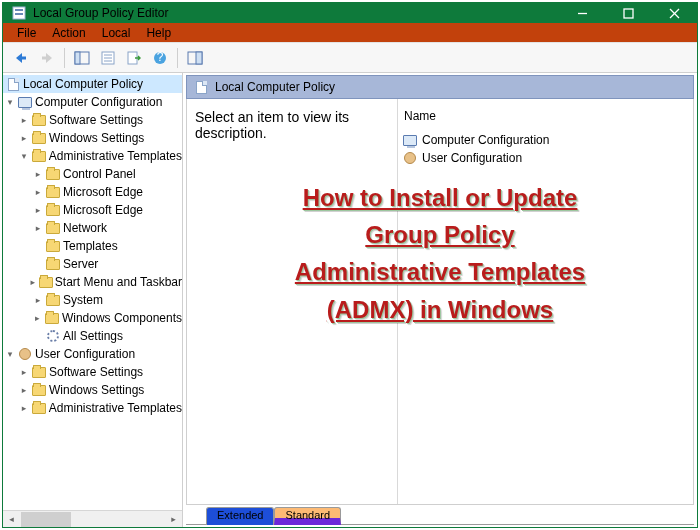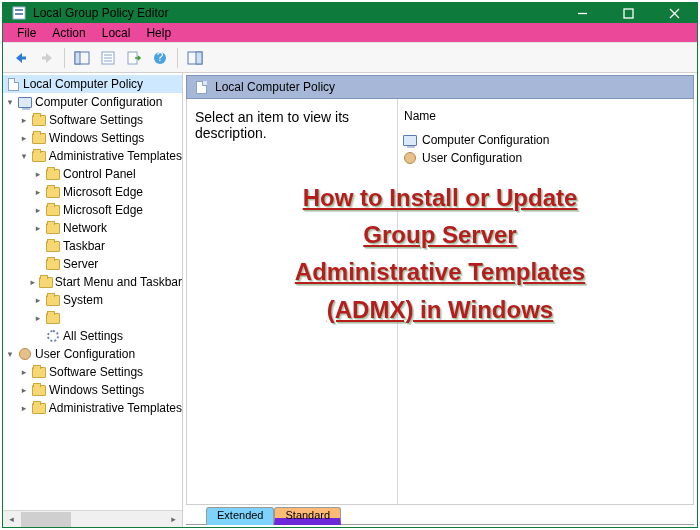--- a/index.html
+++ b/index.html
@@ -6,21 +6,21 @@
   body{background:#fff}
   .window{width:696px;height:526px;margin:2px;border:1px solid #0e7a3b;display:flex;flex-direction:column;background:#fff;overflow:hidden}
   
   .titlebar{height:20px;background:#0e7a3b;color:#000000;display:flex;align-items:center;padding:0 0 0 8px}
   .titlebar .ticon{width:16px;height:16px;margin-right:6px;display:inline-flex;align-items:center;justify-content:center}
   .titlebar .title{flex:1;font-size:12px}
   .winbtns{display:flex;height:100%}
   .winbtn{width:46px;display:flex;align-items:center;justify-content:center;color:#fff}
   .winbtn svg{width:11px;height:11px;stroke:#fff;stroke-width:1.3;fill:none}
   
-  .menubar{height:20px;display:flex;align-items:center;padding:2px 6px;border-bottom:1px solid #e3e3e3;background:#ec4899}
+  .menubar{height:20px;display:flex;align-items:center;padding:2px 6px;border-bottom:1px solid #e3e3e3;background:#c2410c}
   .menuitem{padding:1px 8px;font-size:12px}
   
   .toolbar{height:30px;display:flex;align-items:center;padding:2px 6px;gap:2px;border-bottom:1px solid #d0d0d0;background:#f7f7f7}
   .tbtn{width:24px;height:24px;display:flex;align-items:center;justify-content:center;border:1px solid transparent}
   .tbtn.dis{opacity:.35}
   .tsep{width:1px;height:20px;background:#cfcfcf;margin:0 3px}
   
   .body{flex:1;display:flex;min-height:0}
   .treepane{width:180px;border-right:1px solid #cfcfcf;display:flex;flex-direction:column;min-height:0}
   .tree{flex:1;overflow:hidden;padding-top:2px}
@@ -42,21 +42,21 @@
   .rbody{flex:1;border:1px solid #cfcfcf;margin:0 3px;border-top:none;display:flex;position:relative;overflow:hidden}
   .desc{width:210px;padding:10px 8px;font-size:14px}
   .vsplit{width:1px;background:#d9d9d9}
   .list{flex:1;padding:6px 4px}
   .colhdr{font-size:12px;padding:4px 2px 8px 2px}
   .litem{display:flex;align-items:center;height:18px;gap:4px}
   .overlay{position:absolute;left:0;right:0;top:80px;text-align:center;font-family:Georgia,"Times New Roman",serif}
   .overlay .line{display:inline;font-size:24px;font-weight:700;color:#b91c1c;text-decoration:underline;line-height:1.55;text-shadow:1px 1px 0 #9cc79f,2px 2px 1px rgba(0,0,0,.18)}
   .tabs{height:20px;margin:0 3px 2px 3px;display:flex;align-items:flex-end;background:#fff}
   .tabs .lead{width:20px;height:18px;border-bottom:1px solid #9a9a9a}
-  .tab{height:18px;padding:1px 10px 0 10px;border:1px solid #9a9a9a;border-top-left-radius:3px;border-top-right-radius:3px;border-bottom:none;background:#7dd3fc;font-size:11px;position:relative}
+  .tab{height:18px;padding:1px 10px 0 10px;border:1px solid #9a9a9a;border-top-left-radius:3px;border-top-right-radius:3px;border-bottom:none;background:#1d4ed8;font-size:11px;position:relative}
   .tab.inactive{background:#fdba74;border-bottom:7px solid #6d28d9}
   .tabs .rest{flex:1;height:18px;border-bottom:1px solid #9a9a9a}
   
   .ic{width:16px;height:16px;display:inline-flex;align-items:center;justify-content:center}
   .folder{width:14px;height:11px;background:#f7d774;border:1px solid #caa93a;border-radius:1px;position:relative}
   .folder:before{content:"";position:absolute;top:-3px;left:0;width:6px;height:3px;background:#f7d774;border:1px solid #caa93a;border-bottom:none;border-radius:1px 1px 0 0}
   .gear{width:12px;height:12px;border:2px dotted #6a7ea8;border-radius:50%}
   .doc{width:11px;height:13px;background:#fff;border:1px solid #8aa4c8;position:relative}
   .doc:before{content:"";position:absolute;right:-1px;top:-1px;width:4px;height:4px;background:#dce7f5;border-left:1px solid #8aa4c8;border-bottom:1px solid #8aa4c8}
   .pc{width:14px;height:11px;background:#dce9f7;border:1px solid #5a7bb0;border-radius:1px;position:relative}
@@ -226,21 +226,21 @@
               <span class="folder"></span>
             </span>
             <span class="tlabel">Network</span>
           </div>
         <div class="node">
             <span class="indent" style="width:28px"></span>
             <span class="tw"></span>
             <span class="ic">
               <span class="folder"></span>
             </span>
-            <span class="tlabel">Taskbar</span>
+            <span class="tlabel">Templates</span>
           </div>
         <div class="node">
             <span class="indent" style="width:28px"></span>
             <span class="tw"></span>
             <span class="ic">
               <span class="folder"></span>
             </span>
             <span class="tlabel">Server</span>
           </div>
         <div class="node">
@@ -258,20 +258,21 @@
               <span class="folder"></span>
             </span>
             <span class="tlabel">System</span>
           </div>
         <div class="node">
             <span class="indent" style="width:28px"></span>
             <span class="tw">▸</span>
             <span class="ic">
               <span class="folder"></span>
             </span>
+            <span class="tlabel">Windows Components</span>
           </div>
         <div class="node">
             <span class="indent" style="width:28px"></span>
             <span class="tw"></span>
             <span class="ic">
               <span class="gear"></span>
             </span>
             <span class="tlabel">All Settings</span>
           </div>
         <div class="node">
@@ -336,21 +337,21 @@
           <div class="litem">
             <span class="ic">
                 <span class="user"></span>
               </span>
             <span>User Configuration</span>
           </div>
         </div>
 
         <div class="overlay">
           <span class="line">How to Install or Update </span><br>
-          <span class="line">Group Server </span><br>
+          <span class="line">Group Policy </span><br>
           <span class="line">Administrative Templates </span><br>
           <span class="line">(ADMX) in Windows</span>
         </div>
       </div>
       <div class="tabs">
         <div class="lead"></div>
         <div class="tab">Extended</div>
         <div class="tab inactive">Standard</div>
         <div class="rest"></div>
       </div>

